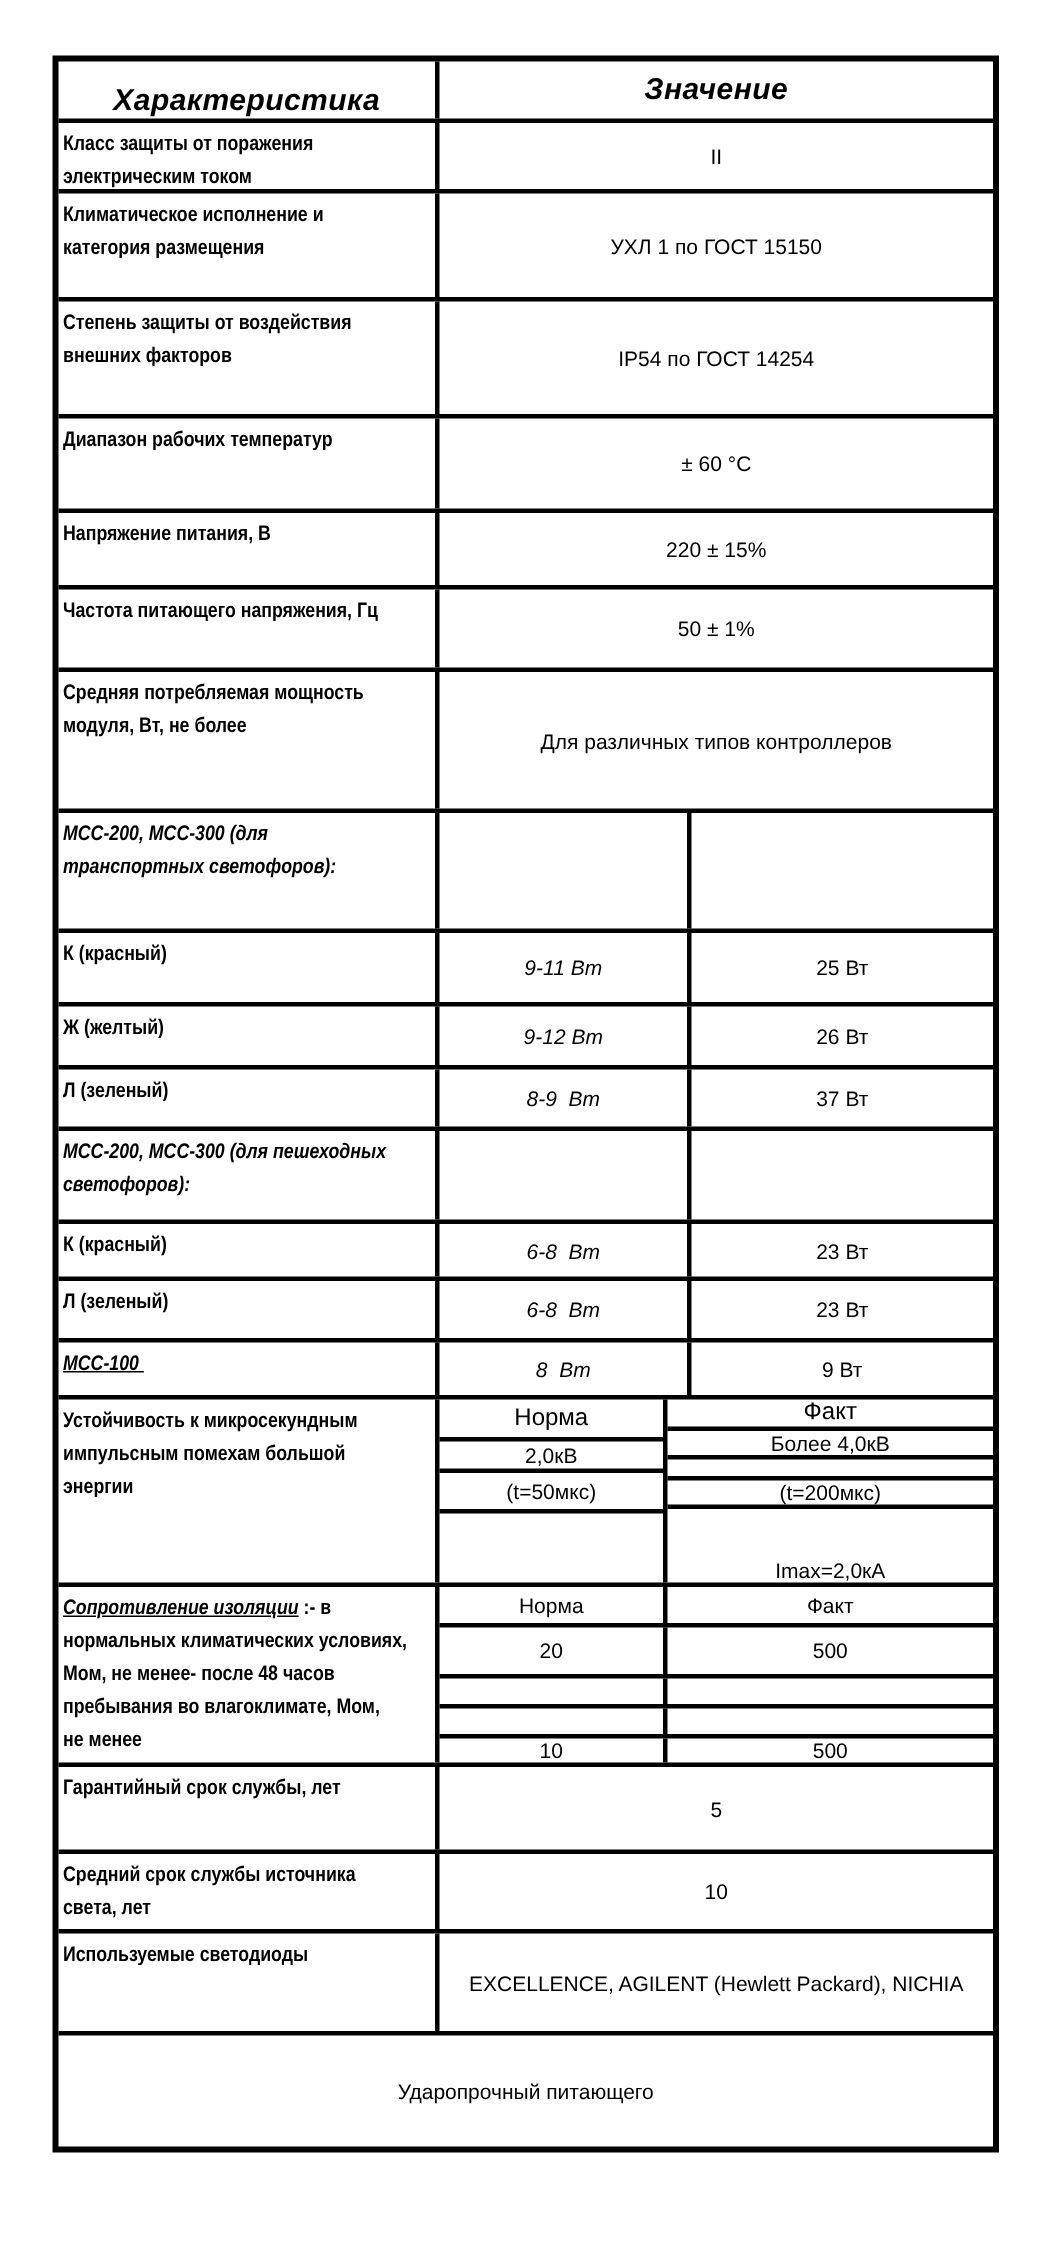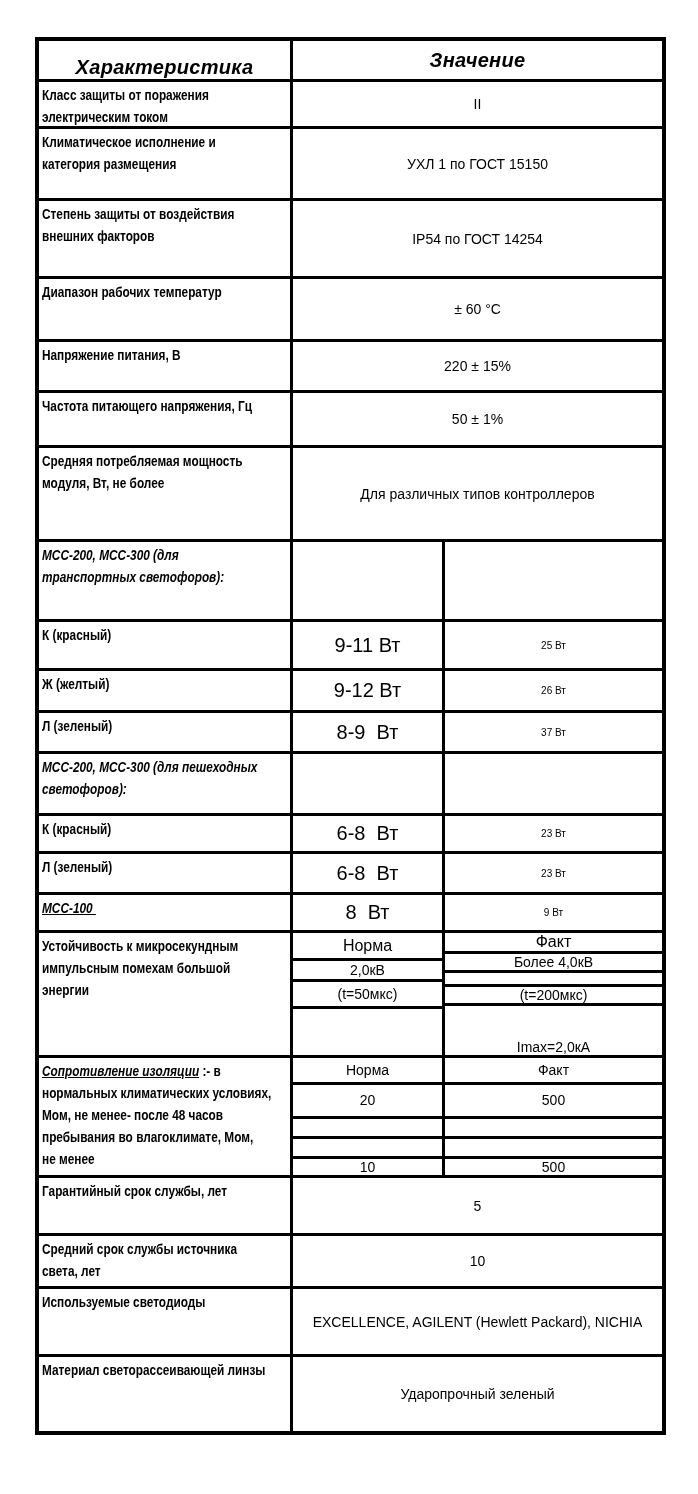--- a/index.html
+++ b/index.html
@@ -15,23 +15,23 @@
   .lbl .t{display:block;width:292px;font-size:14px;font-weight:700;line-height:22px;
     white-space:pre;transform:scaleX(0.845);transform-origin:0 100%;}
   .it .t{font-style:italic;}
   .un .t{text-decoration:underline;}
   .u-i{font-style:italic;text-decoration:underline;}
   .rest{font-style:normal;text-decoration:none;}
   
   .val{flex:1;display:flex;align-items:center;justify-content:center;
     font-size:14px;text-align:center;white-space:pre-wrap;padding:0 6px;}
   
-  .vala{width:152px;box-sizing:border-box;border-right:3px solid #000;
-    display:flex;align-items:center;justify-content:center;font-size:20px;white-space:pre;}
-  .valb{flex:1;display:flex;align-items:center;justify-content:center;font-size:10px;white-space:pre;border-radius:23px;}
+  .vala{width:168px;box-sizing:border-box;border-right:3px solid #000;
+    display:flex;align-items:center;justify-content:center;font-size:14px;white-space:pre;font-style:italic;}
+  .valb{flex:1;display:flex;align-items:center;justify-content:center;font-size:14px;white-space:pre;border-radius:23px;}
   
   .hdr .lbl{align-items:flex-end;justify-content:center;padding:0;}
   .hdr .hd, .subhd{font-style:italic;font-weight:700;font-size:20px;letter-spacing:.3px;}
   .hdr .val{font-style:italic;font-weight:700;font-size:20px;letter-spacing:.3px;}
   
   .colwrap{flex:1;display:flex;}
   .subcol-l{width:152px;box-sizing:border-box;border-right:3px solid #000;display:flex;flex-direction:column;}
   .subcol-r{flex:1;display:flex;flex-direction:column;}
   .sc{box-sizing:border-box;border-bottom:3px solid #000;display:flex;align-items:center;
     justify-content:center;font-size:14px;white-space:pre;}
@@ -231,20 +231,17 @@
         </div>
       <div class="val">10</div>
     </div>
     <div class="row" style="height:68px">
       <div class="lbl">
           <span class="t">Используемые светодиоды</span>
         </div>
       <div class="val">EXCELLENCE, AGILENT (Hewlett Packard), NICHIA</div>
     </div>
     <div class="row" style="height:74px">
-      <div class="lbl">
-          <span class="t">Материал светорассеивающей линзы</span>
-        </div>
-      <div class="val">Ударопрочный зеленый</div>
+      <div class="val">Ударопрочный питающего</div>
     </div>
 
   </div>
 </div>
 
 </body></html>

